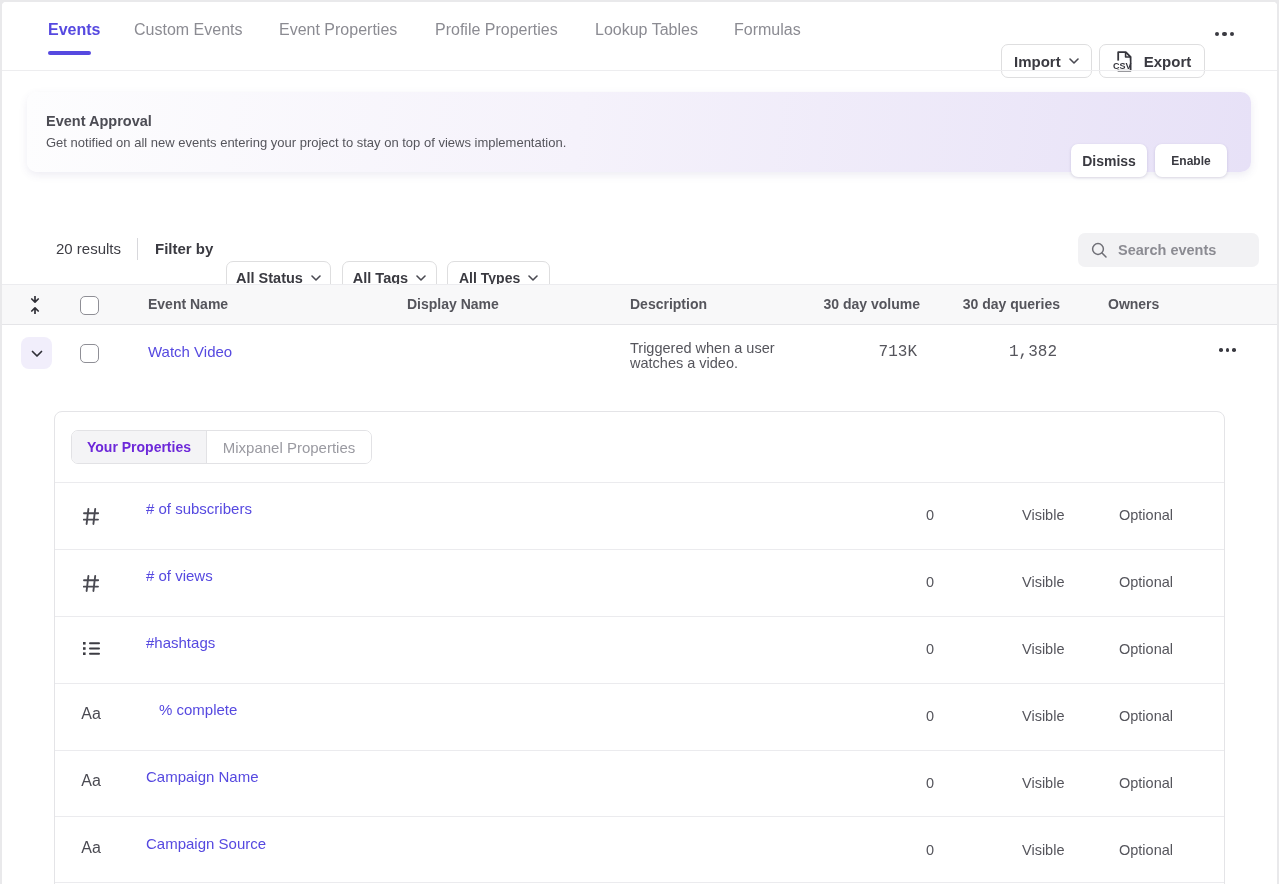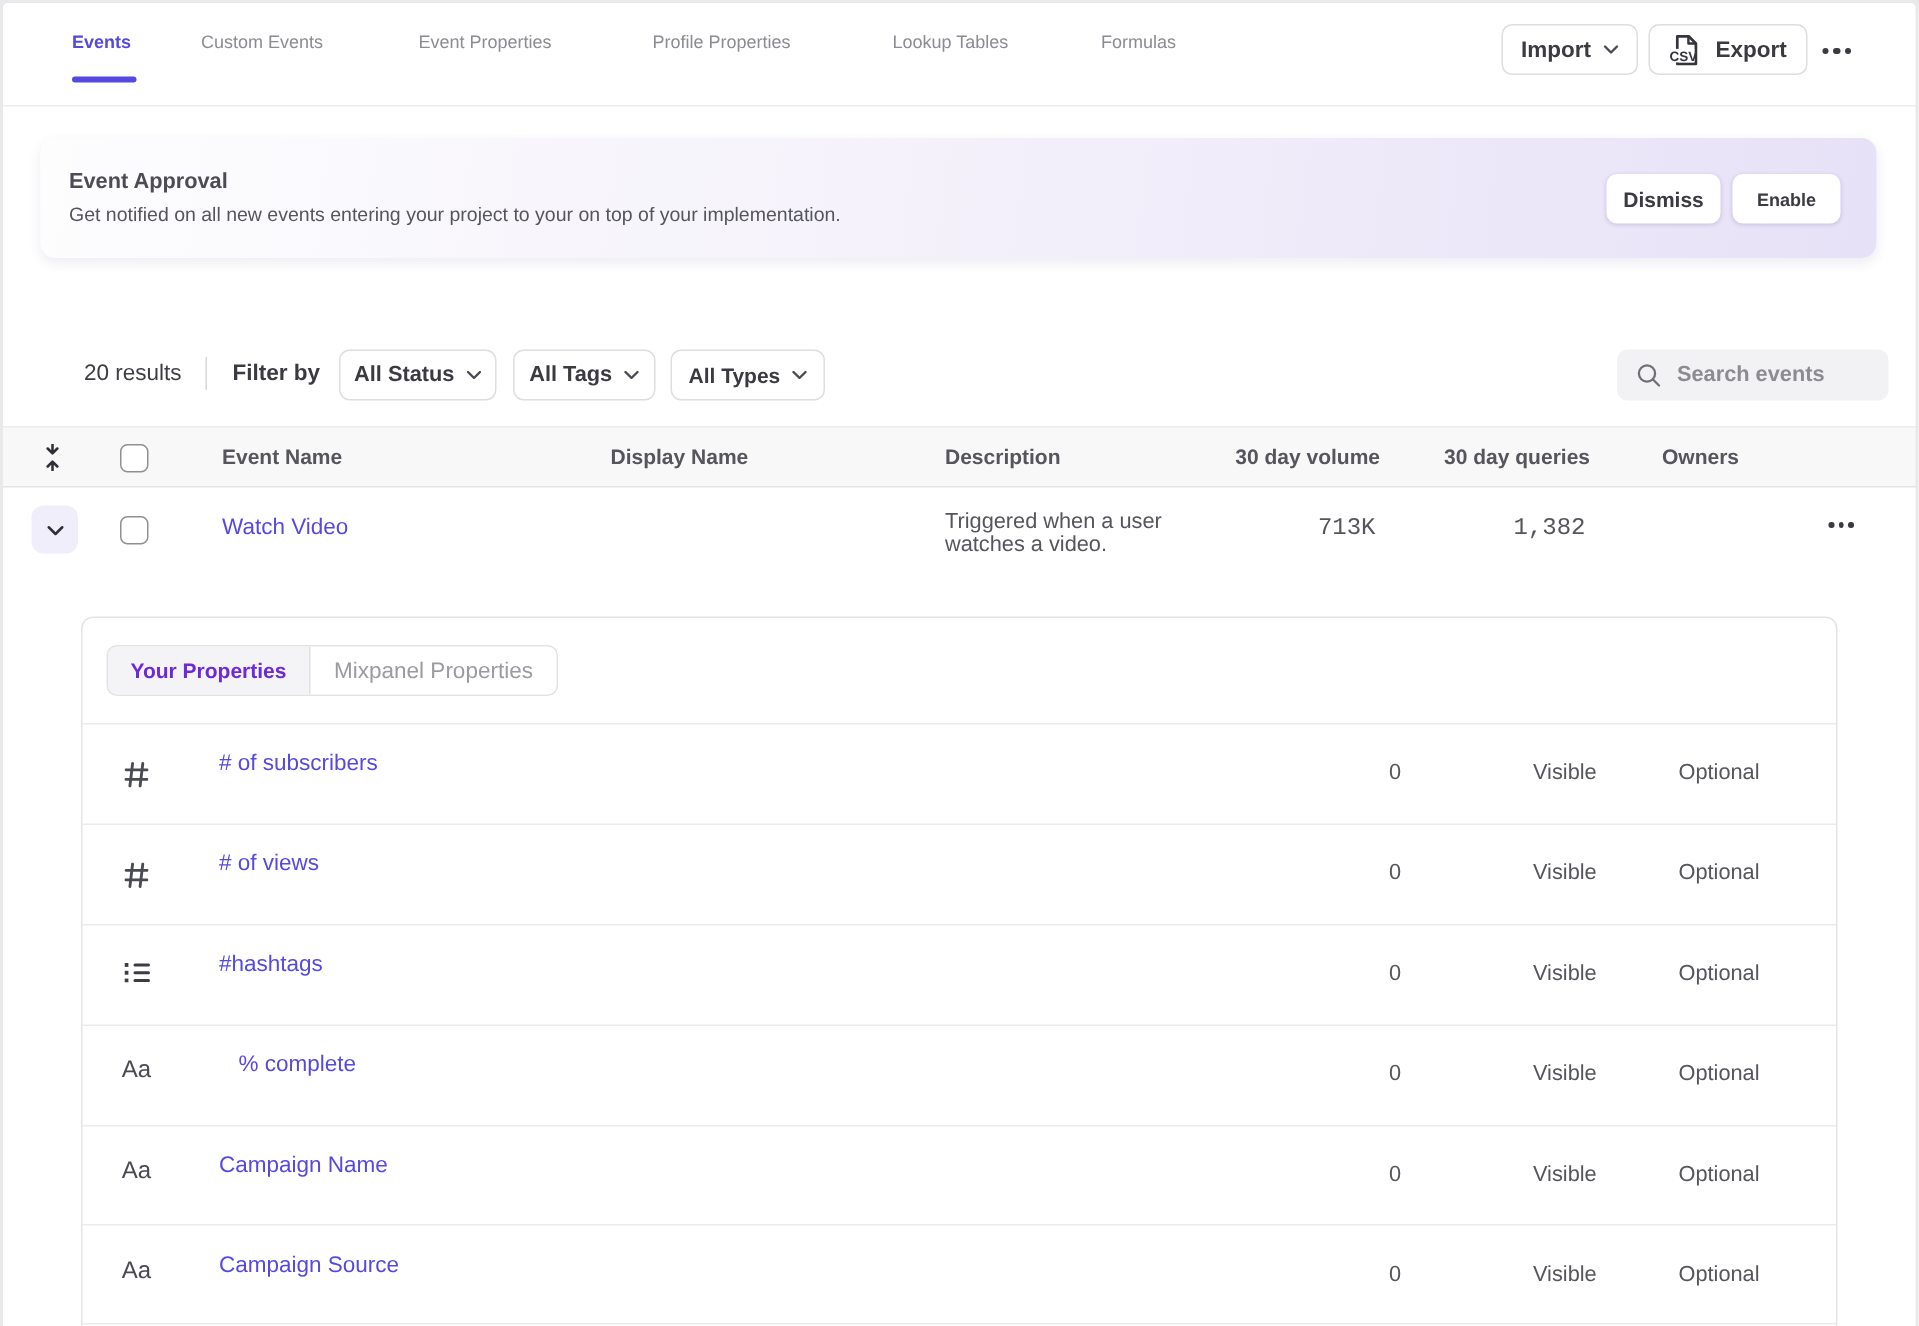--- a/index.html
+++ b/index.html
@@ -1,21 +1,21 @@
 <!DOCTYPE html>
 <html><head>
 <meta charset="utf-8">
 <style>
   * { margin:0; padding:0; box-sizing:border-box; }
   html,body { width:1279px; height:884px; overflow:hidden; }
   body { background:#e9e9eb; font-family:"Liberation Sans", sans-serif; -webkit-font-smoothing:antialiased; }
   .card { position:absolute; left:0; top:0; width:1279px; height:884px; background:#ffffff; border-radius:10px 10px 0 0; overflow:hidden; }
   .abs { position:absolute; }
-  .tab { position:absolute; top:21px; font-size:12px; color:#8b8b92; white-space:nowrap; }
-  .btn { position:absolute; border:1px solid #dededf; border-radius:7px; background:#fff; display:flex; align-items:center; justify-content:center; font-size:15px; color:#3a3a41; font-weight:bold; }
+  .tab { position:absolute; top:21px; font-size:16px; color:#8b8b92; white-space:nowrap; }
+  .btn { position:absolute; border:1px solid #dededf; border-radius:7px; background:#fff; display:flex; align-items:center; justify-content:center; font-size:15px; color:#3a3a41; font-weight:bold;margin-top:28px; }
   .chev { display:inline-block; width:10px; height:6px; }
   .hdrtxt { position:absolute; font-size:14px; color:#55555c; font-weight:bold; white-space:nowrap; }
   .grey { color:#55555c; }
   .link { color:#5649e0; text-decoration:none; white-space:nowrap; }
   .mono { font-family:"Liberation Mono", monospace; }
   .row-line { position:absolute; left:0; height:1px; background:#ebebee; width:1169px; }
   .pname { position:absolute; font-size:15px; color:#5649e0; white-space:nowrap; }
   .val { position:absolute; font-size:14.5px; color:#55555c; }
   .edge { position:absolute; background:#e9e9eb; z-index:50; }
 </style>
@@ -46,21 +46,21 @@
     Export</div>
   <div class="abs" style="left:1215px; top:32px; width:20px; height:5px;">
     <span style="position:absolute;left:0;top:0;width:4.2px;height:4.2px;border-radius:50%;background:#3a3a41;"></span>
     <span style="position:absolute;left:7.4px;top:0;width:4.2px;height:4.2px;border-radius:50%;background:#3a3a41;"></span>
     <span style="position:absolute;left:14.8px;top:0;width:4.2px;height:4.2px;border-radius:50%;background:#3a3a41;"></span>
   </div>
   <div class="abs" style="left:0; top:70px; width:1279px; height:1px; background:#ededef;"></div>
 
   <div class="abs" style="left:27px; top:92px; width:1224px; height:80px; border-radius:10px; background:linear-gradient(97deg,#fdfdfe 0%,#f5f2fb 45%,#e7e1f7 100%); box-shadow:0 3px 8px rgba(80,70,140,0.10);">
     <div class="abs" style="left:19px; top:21px; font-size:14.5px; font-weight:bold; color:#4c4c54;">Event Approval</div>
-    <div class="abs" style="left:19px; top:43px; font-size:13px; color:#55555c;">Get notified on all new events entering your project to your on top of your implementation.</div>
+    <div class="abs" style="left:19px; top:43px; font-size:13px; color:#55555c;">Get notified on all new events entering your project to stay on top of views implementation.</div>
     <div class="btn" style="left:1044px; top:24px; width:76px; height:33px; border:none; box-shadow:0 1px 3px rgba(60,50,110,0.18); font-size:14px;">Dismiss</div>
     <div class="btn" style="left:1128px; top:24px; width:72px; height:33px; border:none; box-shadow:0 1px 3px rgba(60,50,110,0.18); font-size:12px;">Enable</div>
   </div>
 
   <div class="abs" style="left:56px; top:240px; font-size:15px; color:#3d3d44;">20 results</div>
   <div class="abs" style="left:137px; top:238px; width:1px; height:22px; background:#d8d8dc;"></div>
   <div class="abs" style="left:155px; top:240px; font-size:15px; font-weight:bold; color:#3a3a41;">Filter by</div>
   <div class="btn" style="left:226px; top:233px; width:105px; height:34px; font-size:14.5px;">All Status&nbsp;&nbsp;
     <svg class="chev" viewBox="0 0 10 6">
         <path d="M1 1 L5 5 L9 1" fill="none" stroke="#4a4a52" stroke-width="1.6" stroke-linecap="round" stroke-linejoin="round"></path>

